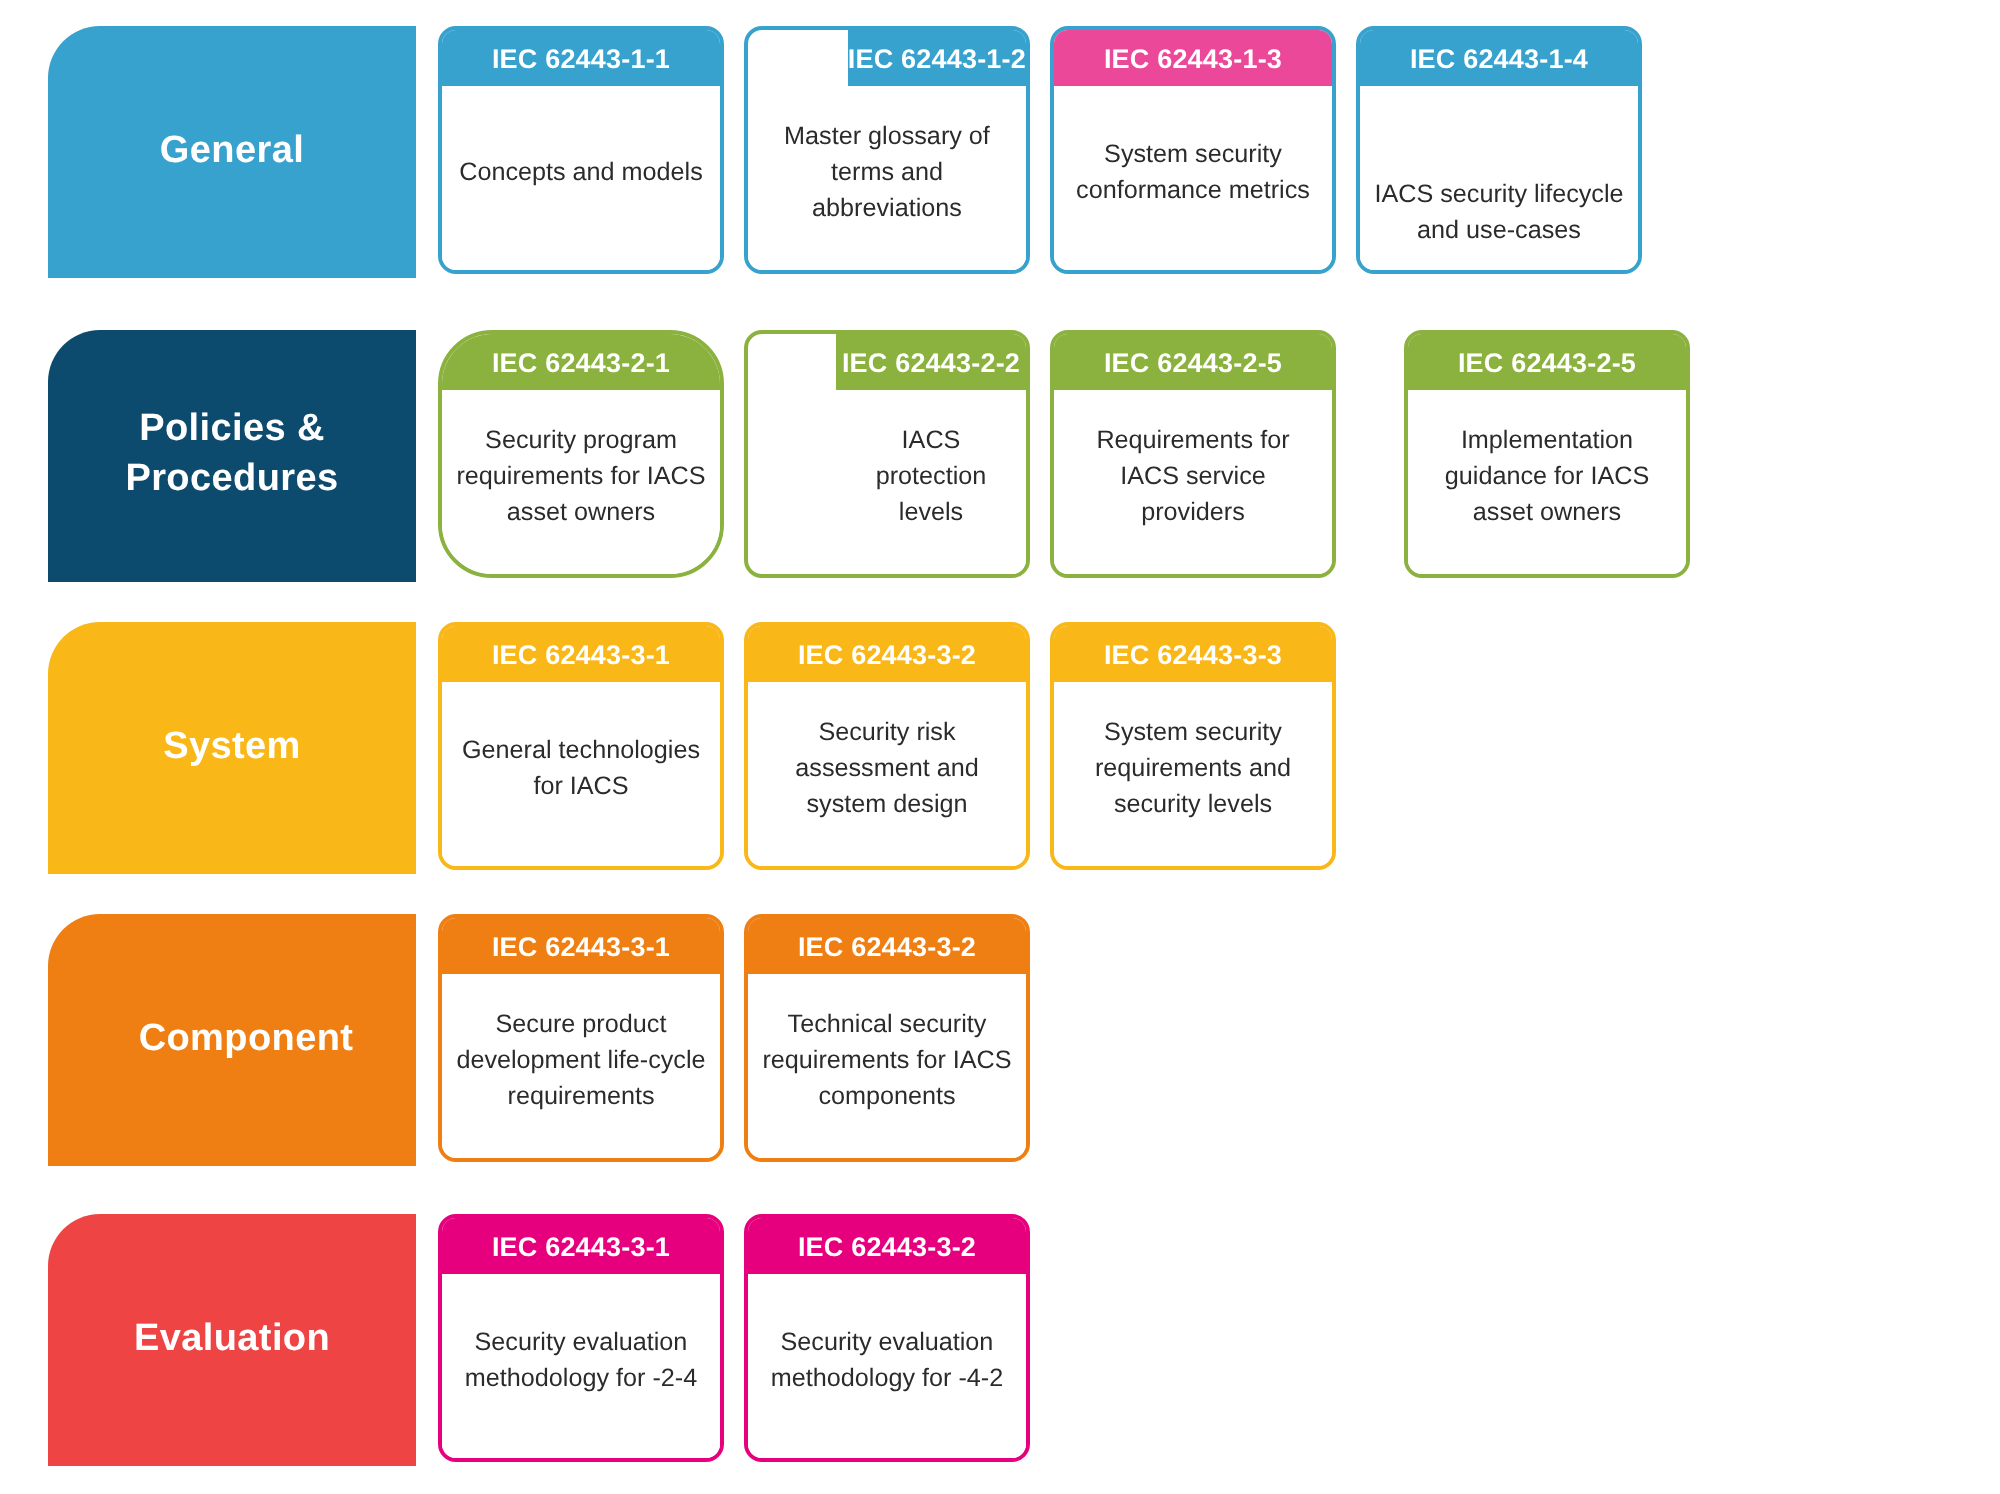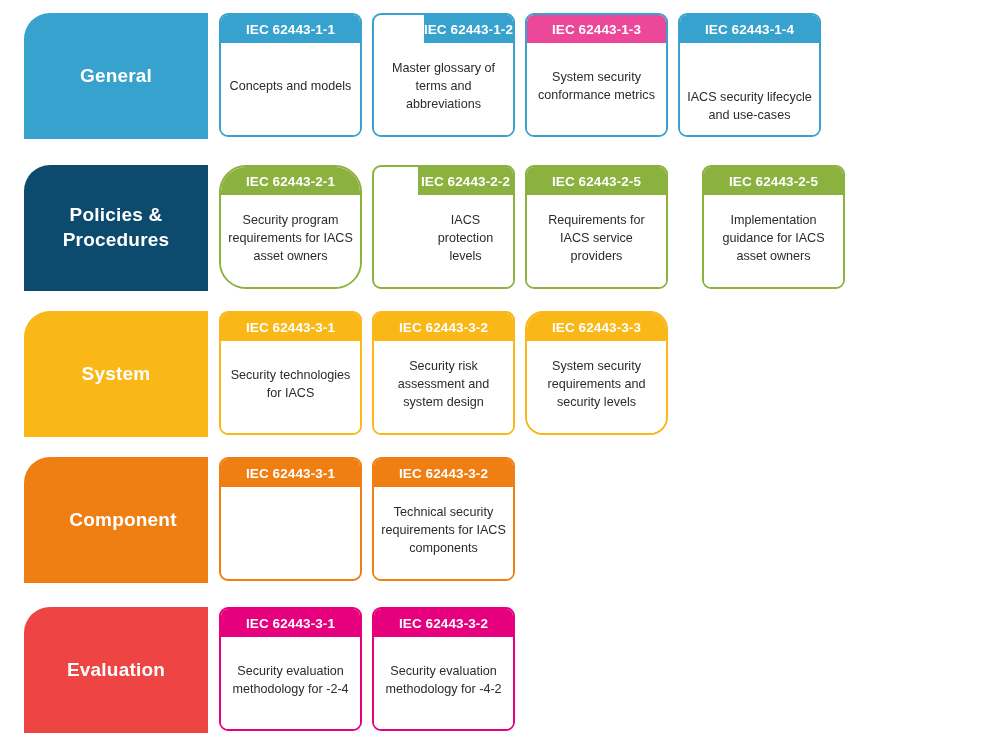--- a/index.html
+++ b/index.html
@@ -179,44 +179,47 @@
       </div>
     </div>
     <div class="row row-3">
       <div class="cat-label" style="background: rgb(249, 183, 24);">
         <div class="cat-label-text">System</div>
       </div>
       <div class="cards">
         <div class="card" style="border-color: rgb(249, 183, 24);">
           <div class="card-header" style="background: rgb(249, 183, 24);">IEC 62443-3-1</div>
           <div class="card-body">
-            <div class="card-body-text">Security technologies for IACS</div>
+            <div class="card-body-text">General technologies for IACS</div>
           </div>
         </div>
         <div class="card" style="border-color: rgb(249, 183, 24);">
           <div class="card-header" style="background: rgb(249, 183, 24);">IEC 62443-3-2</div>
           <div class="card-body">
             <div class="card-body-text">Security risk assessment and system design</div>
           </div>
         </div>
-        <div class="card" style="border-color: rgb(249, 183, 24); border-radius: 18px;">
+        <div class="card" style="border-color: rgb(249, 183, 24);">
           <div class="card-header" style="background: rgb(249, 183, 24);">IEC 62443-3-3</div>
           <div class="card-body">
             <div class="card-body-text">System security requirements and security levels</div>
           </div>
         </div>
       </div>
     </div>
     <div class="row row-4">
       <div class="cat-label" style="background: rgb(239, 127, 19); padding-left: 24px;">
         <div class="cat-label-text">Component</div>
       </div>
       <div class="cards">
         <div class="card" style="border-color: rgb(239, 127, 19);">
           <div class="card-header" style="background: rgb(239, 127, 19);">IEC 62443-3-1</div>
+          <div class="card-body">
+            <div class="card-body-text">Secure product development life-cycle requirements</div>
+          </div>
         </div>
         <div class="card" style="border-color: rgb(239, 127, 19);">
           <div class="card-header" style="background: rgb(239, 127, 19);">IEC 62443-3-2</div>
           <div class="card-body">
             <div class="card-body-text">Technical security requirements for IACS components</div>
           </div>
         </div>
       </div>
     </div>
     <div class="row row-5">

